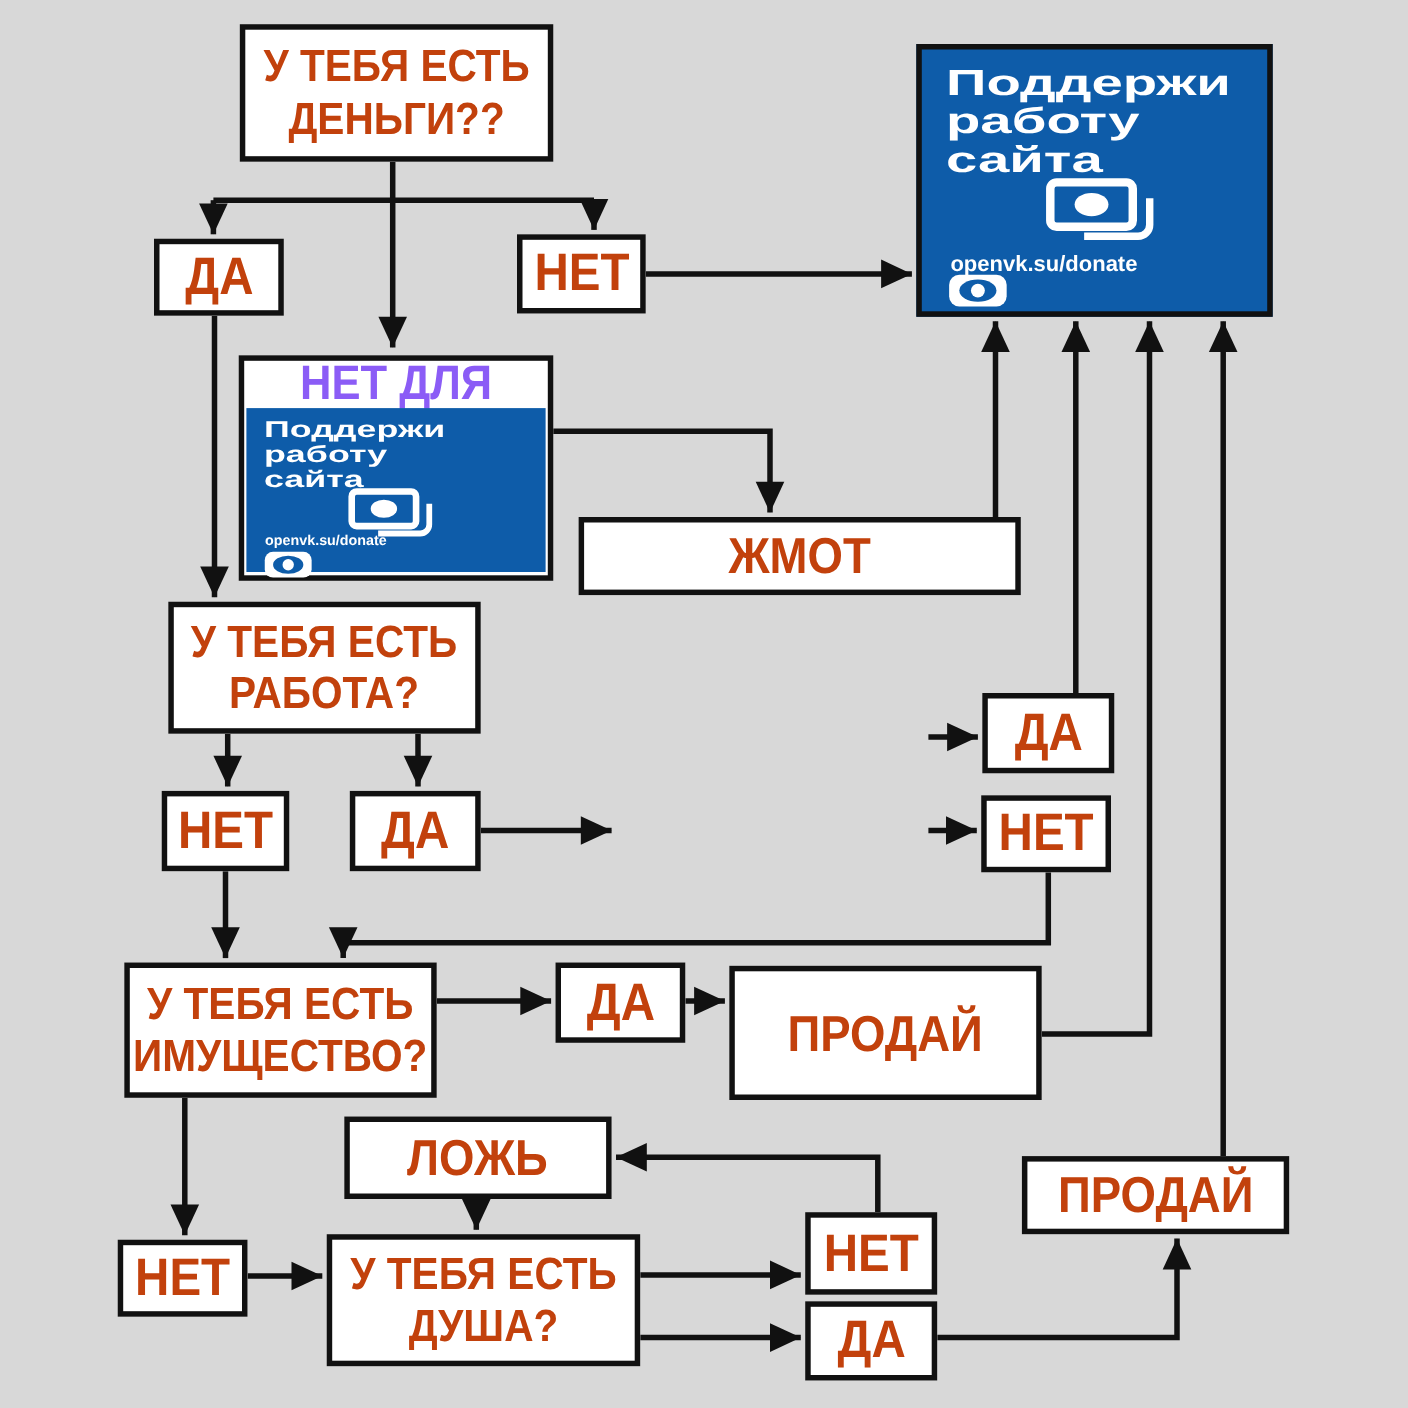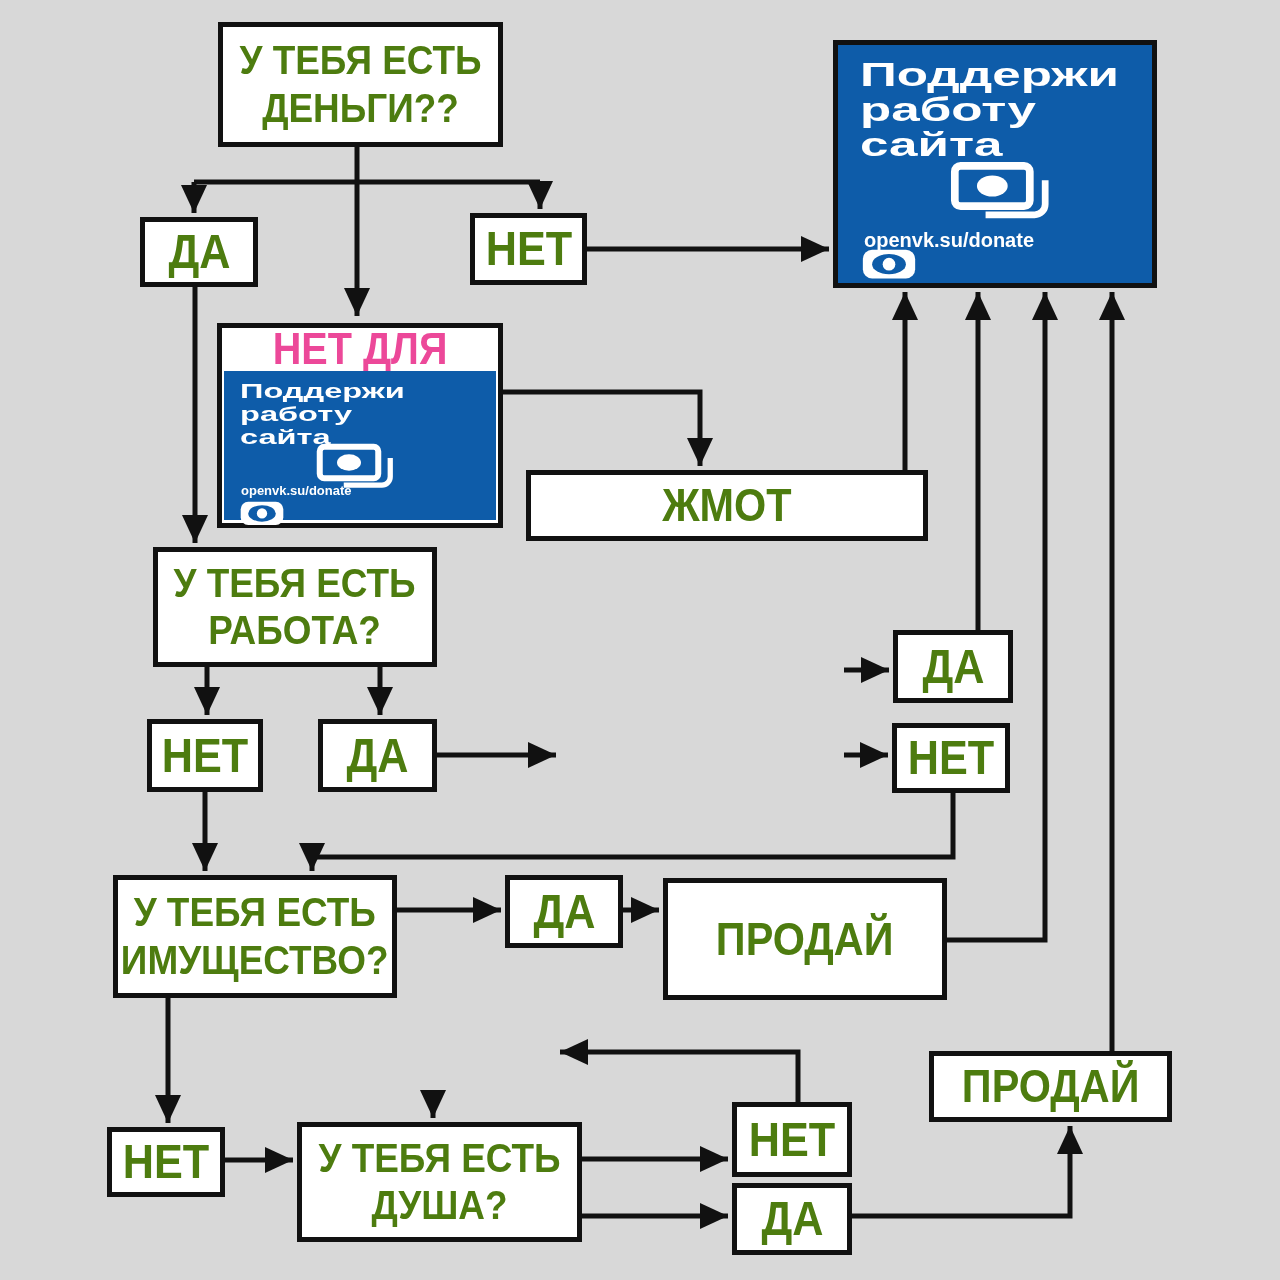--- a/index.html
+++ b/index.html
@@ -4,21 +4,21 @@
 <style>
   html,body{margin:0;padding:0;background:#d8d8d8;}
   .canvas{
     position:relative;width:1280px;height:1280px;background:#d8d8d8;
     font-family:"Liberation Sans",sans-serif;overflow:hidden;
   }
   .wires{position:absolute;left:0;top:0;width:1280px;height:1280px;}
   .wire{stroke:#111;stroke-width:5;fill:none;}
   .node{
     position:absolute;box-sizing:border-box;background:#fff;border:5px solid #111;
-    display:flex;align-items:center;justify-content:center;color:#4d7c0f;text-align:center;
+    display:flex;align-items:center;justify-content:center;color:#c2410c;text-align:center;
   }
   .node .txt{
     display:inline-block;white-space:pre-line;font-weight:bold;line-height:1.15;
     transform:scaleX(0.9);letter-spacing:0;
   }
   .q .txt{font-size:41px;}
   .ans .txt{font-size:48px;}
   .wide .txt{font-size:46px;}
   
   .donate{
@@ -28,21 +28,21 @@
     position:absolute;font-weight:bold;white-space:pre-line;
     transform:scaleX(1.55);transform-origin:0 0;
   }
   .donate.big .d-title{left:22px;top:12px;font-size:33px;line-height:35px;}
   .d-url{position:absolute;font-weight:bold;}
   .donate.big .d-url{left:26px;top:184px;font-size:20px;}
   .donate.big .money{position:absolute;left:112px;top:116px;width:100px;}
   .donate.big .ovk{position:absolute;left:24px;top:204px;width:54px;}
   
   .netdlya{position:absolute;box-sizing:border-box;border:5px solid #111;background:#fff;}
-  .nd-head{position:absolute;left:0;right:0;top:0;height:41px;display:flex;align-items:center;justify-content:center;color:#ec4899;}
+  .nd-head{position:absolute;left:0;right:0;top:0;height:41px;display:flex;align-items:center;justify-content:center;color:#8b5cf6;}
   .nd-head .txt{display:inline-block;font-weight:bold;font-size:44px;transform:scaleX(0.9);}
   .nd-banner{position:absolute;left:2px;right:2px;bottom:3px;top:43px;background:#0e5ca9;color:#fff;}
   .nd-banner .d-title{left:16px;top:8px;font-size:21px;line-height:23px;}
   .nd-banner .d-url{left:17px;top:112px;font-size:13px;}
   .nd-banner .money{position:absolute;left:92px;top:72px;width:78px;}
   .nd-banner .ovk{position:absolute;left:16px;top:130px;width:44px;}
 </style>
 </head>
 <body>
 
@@ -159,20 +159,23 @@
     <span class="txt">У ТЕБЯ ЕСТЬ
 ИМУЩЕСТВО?</span>
   </div>
   <div class="node ans" style="left:505px;top:875px;width:118px;height:73px">
     <span class="txt">ДА</span>
   </div>
   <div class="node wide" style="left:663px;top:878px;width:284px;height:122px">
     <span class="txt">ПРОДАЙ</span>
   </div>
 
+  <div class="node wide" style="left:313px;top:1015px;width:243px;height:75px">
+    <span class="txt">ЛОЖЬ</span>
+  </div>
   <div class="node ans" style="left:107px;top:1127px;width:118px;height:70px">
     <span class="txt">НЕТ</span>
   </div>
   <div class="node q" style="left:297px;top:1122px;width:285px;height:120px">
     <span class="txt">У ТЕБЯ ЕСТЬ
 ДУША?</span>
   </div>
   <div class="node ans" style="left:732px;top:1102px;width:120px;height:75px">
     <span class="txt">НЕТ</span>
   </div>

